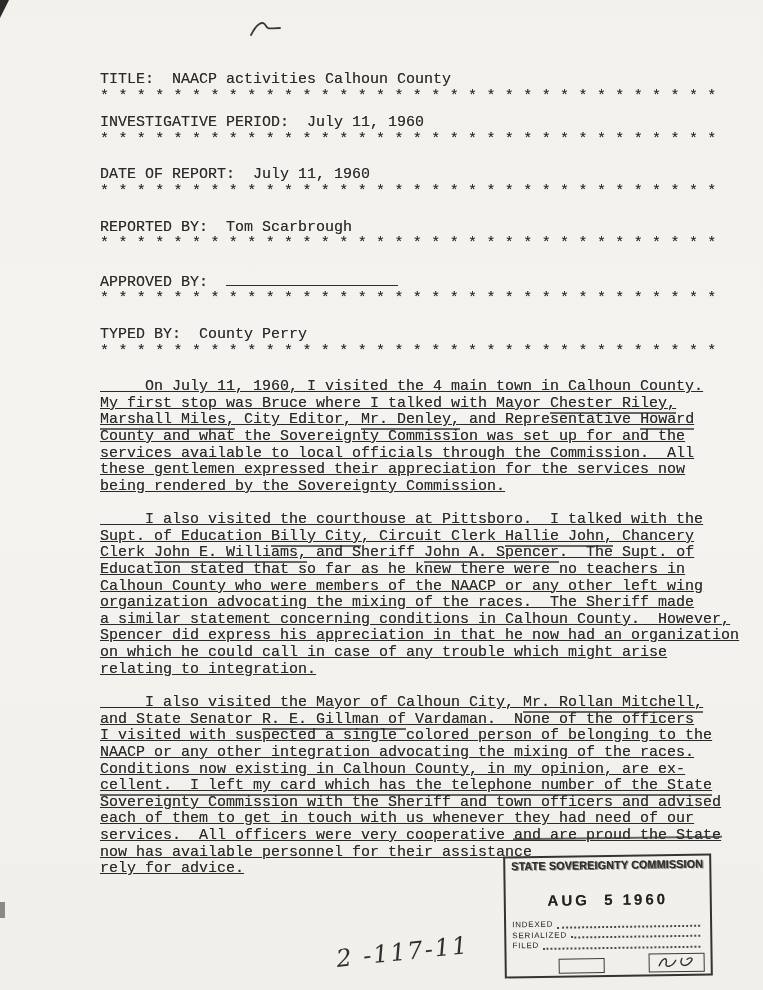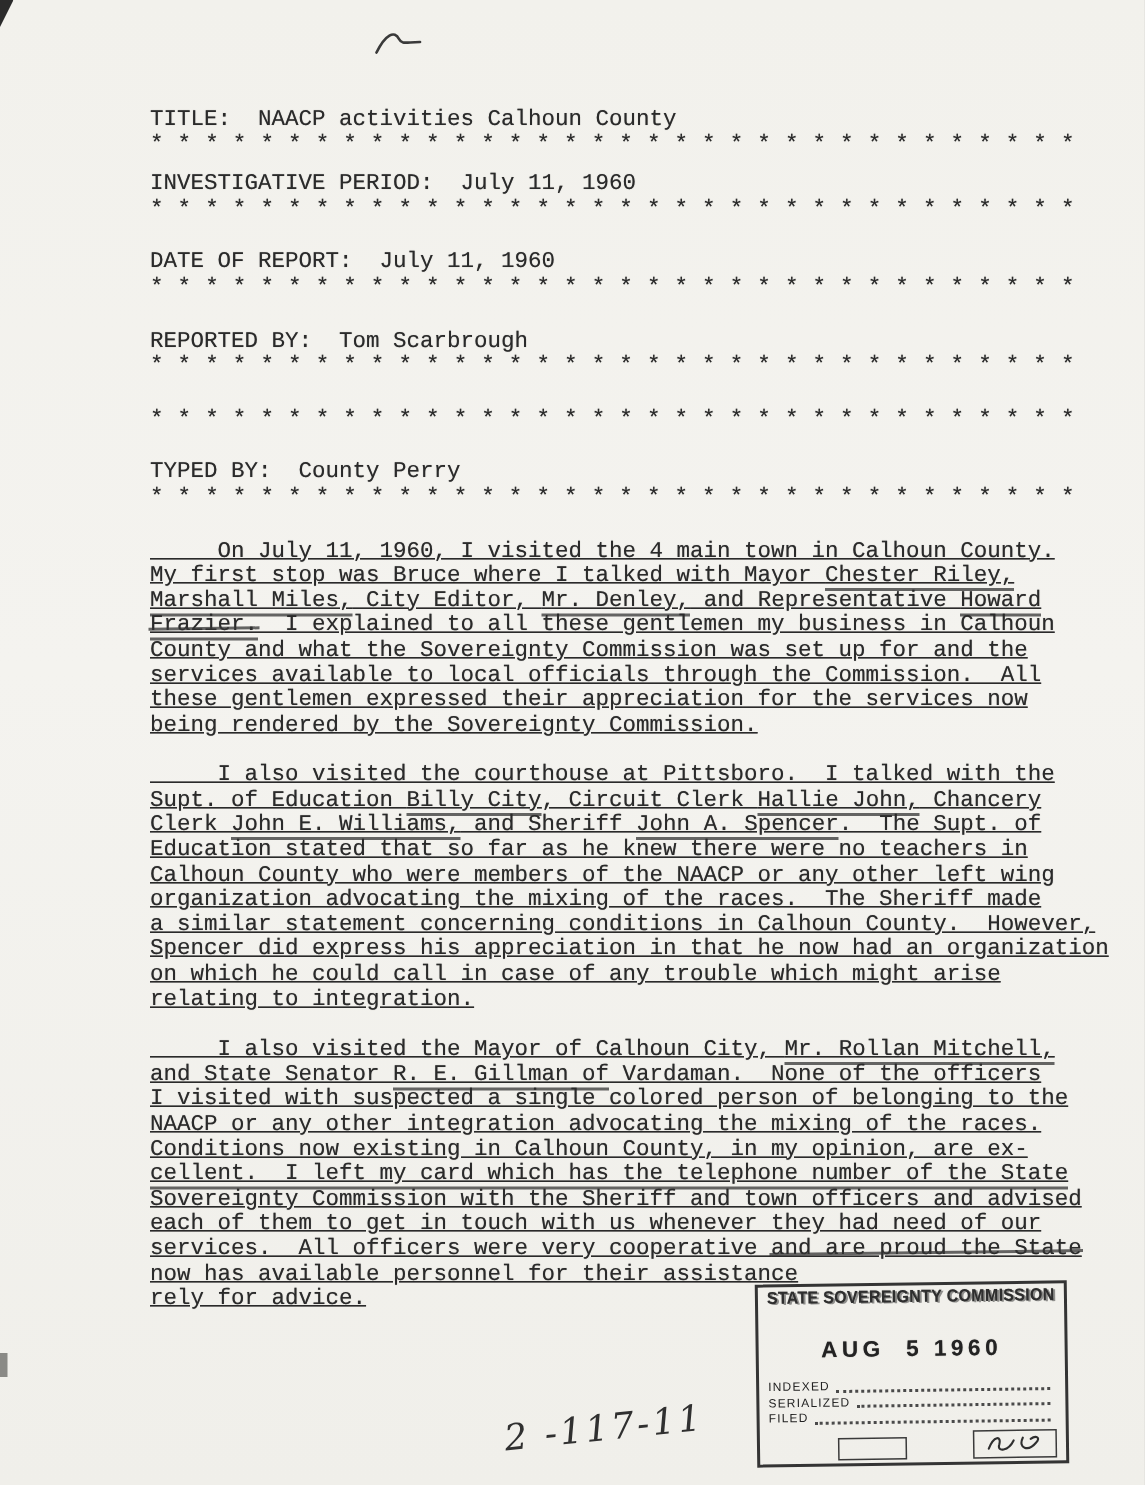--- a/index.html
+++ b/index.html
@@ -162,33 +162,33 @@
         </div>
         <div class="field-block">
           <div class="field-line"><span class="field-label">DATE OF REPORT:</span><span class="field-value">  July 11, 1960</span></div>
           <div class="separator">* * * * * * * * * * * * * * * * * * * * * * * * * * * * * * * * * *</div>
         </div>
         <div class="field-block">
           <div class="field-line"><span class="field-label">REPORTED BY:</span><span class="field-value">  Tom Scarbrough</span></div>
           <div class="separator">* * * * * * * * * * * * * * * * * * * * * * * * * * * * * * * * * *</div>
         </div>
         <div class="field-block">
+          <div class="field-line"><span class="field-label">APPROVED BY:</span><span class="blank-line"></span></div>
           <div class="separator">* * * * * * * * * * * * * * * * * * * * * * * * * * * * * * * * * *</div>
         </div>
         <div class="field-block">
           <div class="field-line"><span class="field-label">TYPED BY:</span><span class="field-value">  County Perry</span></div>
           <div class="separator">* * * * * * * * * * * * * * * * * * * * * * * * * * * * * * * * * *</div>
         </div>
       </div>
     <div>
         <div class="paragraph">
           <div class="line"><span>     On July 11, 1960, I visited the 4 main town in Calhoun County.</span></div>
           <div class="line"><span>My first stop was Bruce where I talked with Mayor </span><span class="pen-underline">Chester Riley,</span></div>
           <div class="line"><span class="pen-underline">Marshall Miles,</span><span> City Editor, </span><span class="pen-underline">Mr. Denley,</span><span> and Representative </span><span class="pen-underline">Howard</span></div>
-          <div class="line"><span class="pen-underline pen-strike">Frazier.</span><span>  I explained to all these gentlemen my business in Calhoun</span></div>
           <div class="line"><span>County and what the Sovereignty Commission was set up for and the</span></div>
           <div class="line"><span>services available to local officials through the Commission.  All</span></div>
           <div class="line"><span>these gentlemen expressed their appreciation for the services now</span></div>
           <div class="line"><span>being rendered by the Sovereignty Commission.</span></div>
         </div>
         <div class="paragraph">
           <div class="line"><span>     I also visited the courthouse at Pittsboro.  I talked with the</span></div>
           <div class="line"><span>Supt. of Education </span><span class="pen-underline">Billy City</span><span>, Circuit Clerk </span><span class="pen-underline">Hallie John,</span><span> Chancery</span></div>
           <div class="line"><span>Clerk </span><span class="pen-underline">John E. Williams,</span><span> and Sheriff </span><span class="pen-underline">John A. Spencer</span><span>.  The Supt. of</span></div>
           <div class="line"><span>Education stated that so far as he knew there were no teachers in</span></div>

